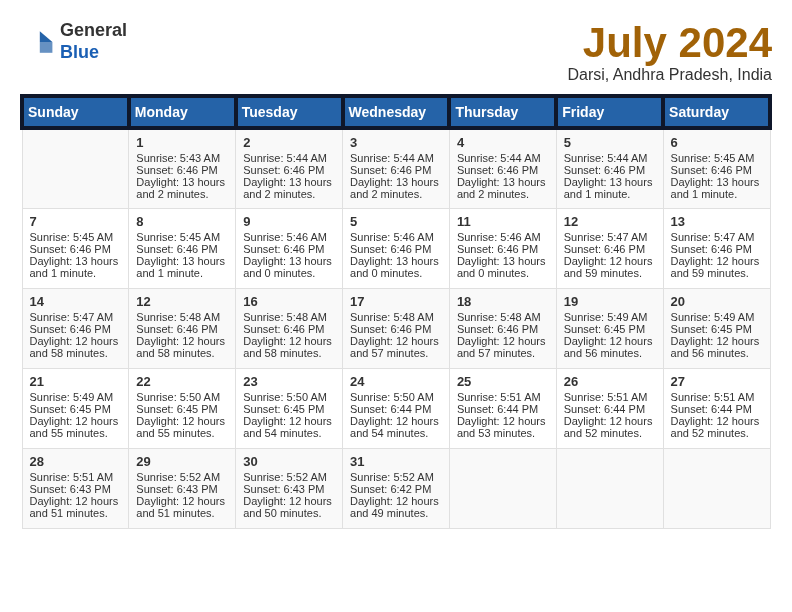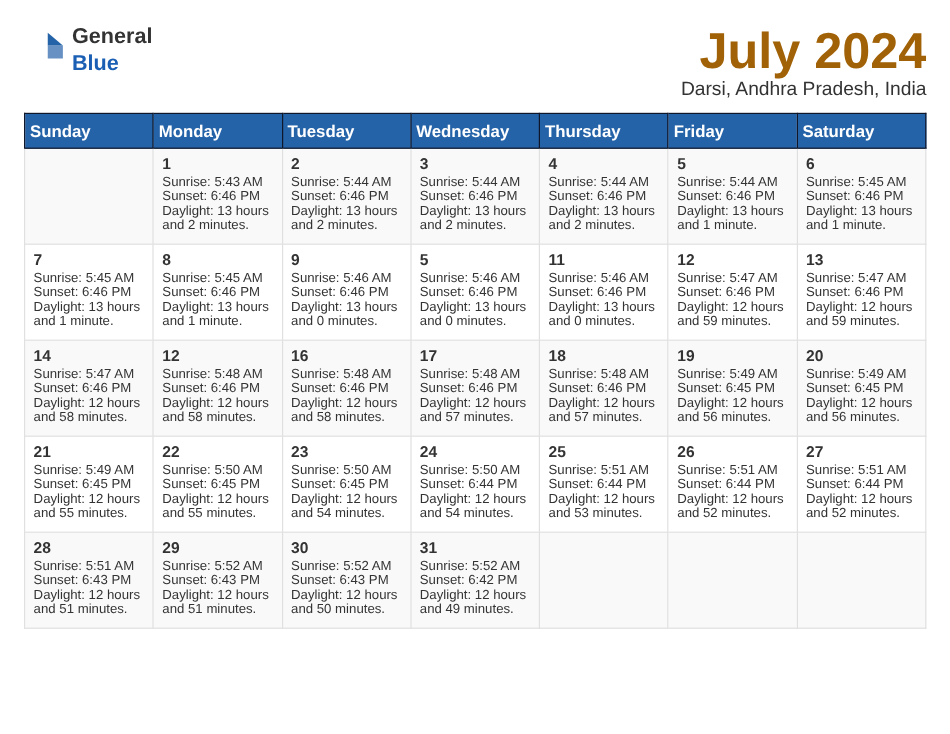--- a/index.html
+++ b/index.html
@@ -11,21 +11,21 @@
       padding: 20px;
     }
     .header {
       display: flex;
       justify-content: space-between;
       align-items: flex-start;
       margin-bottom: 10px;
     }
     .logo {
       display: flex;
-      align-items: flex-start;
+      align-items: center;
     }
     .logo-text {
       font-size: 18px;
       font-weight: bold;
       line-height: 1.2;
     }
     .logo-text .general { color: #333; }
     .logo-text .blue { color: #1a5fb4; }
     .logo-icon {
       width: 36px;
@@ -49,21 +49,21 @@
       width: 100%;
       border-collapse: collapse;
       table-layout: fixed;
     }
     thead tr th {
       background-color: #2563a8;
       color: #fff;
       text-align: left;
       padding: 6px 4px;
       font-size: 14px;
-      border: 1px solid #0f172a;
+      border: 4px solid #0f172a;
     }
     tbody tr td {
       vertical-align: top;
       padding: 5px 7px;
       font-size: 11px;
       color: #333;
       border: 1px solid #e0e0e0;
       min-height: 80px;
       height: 80px;
     }

